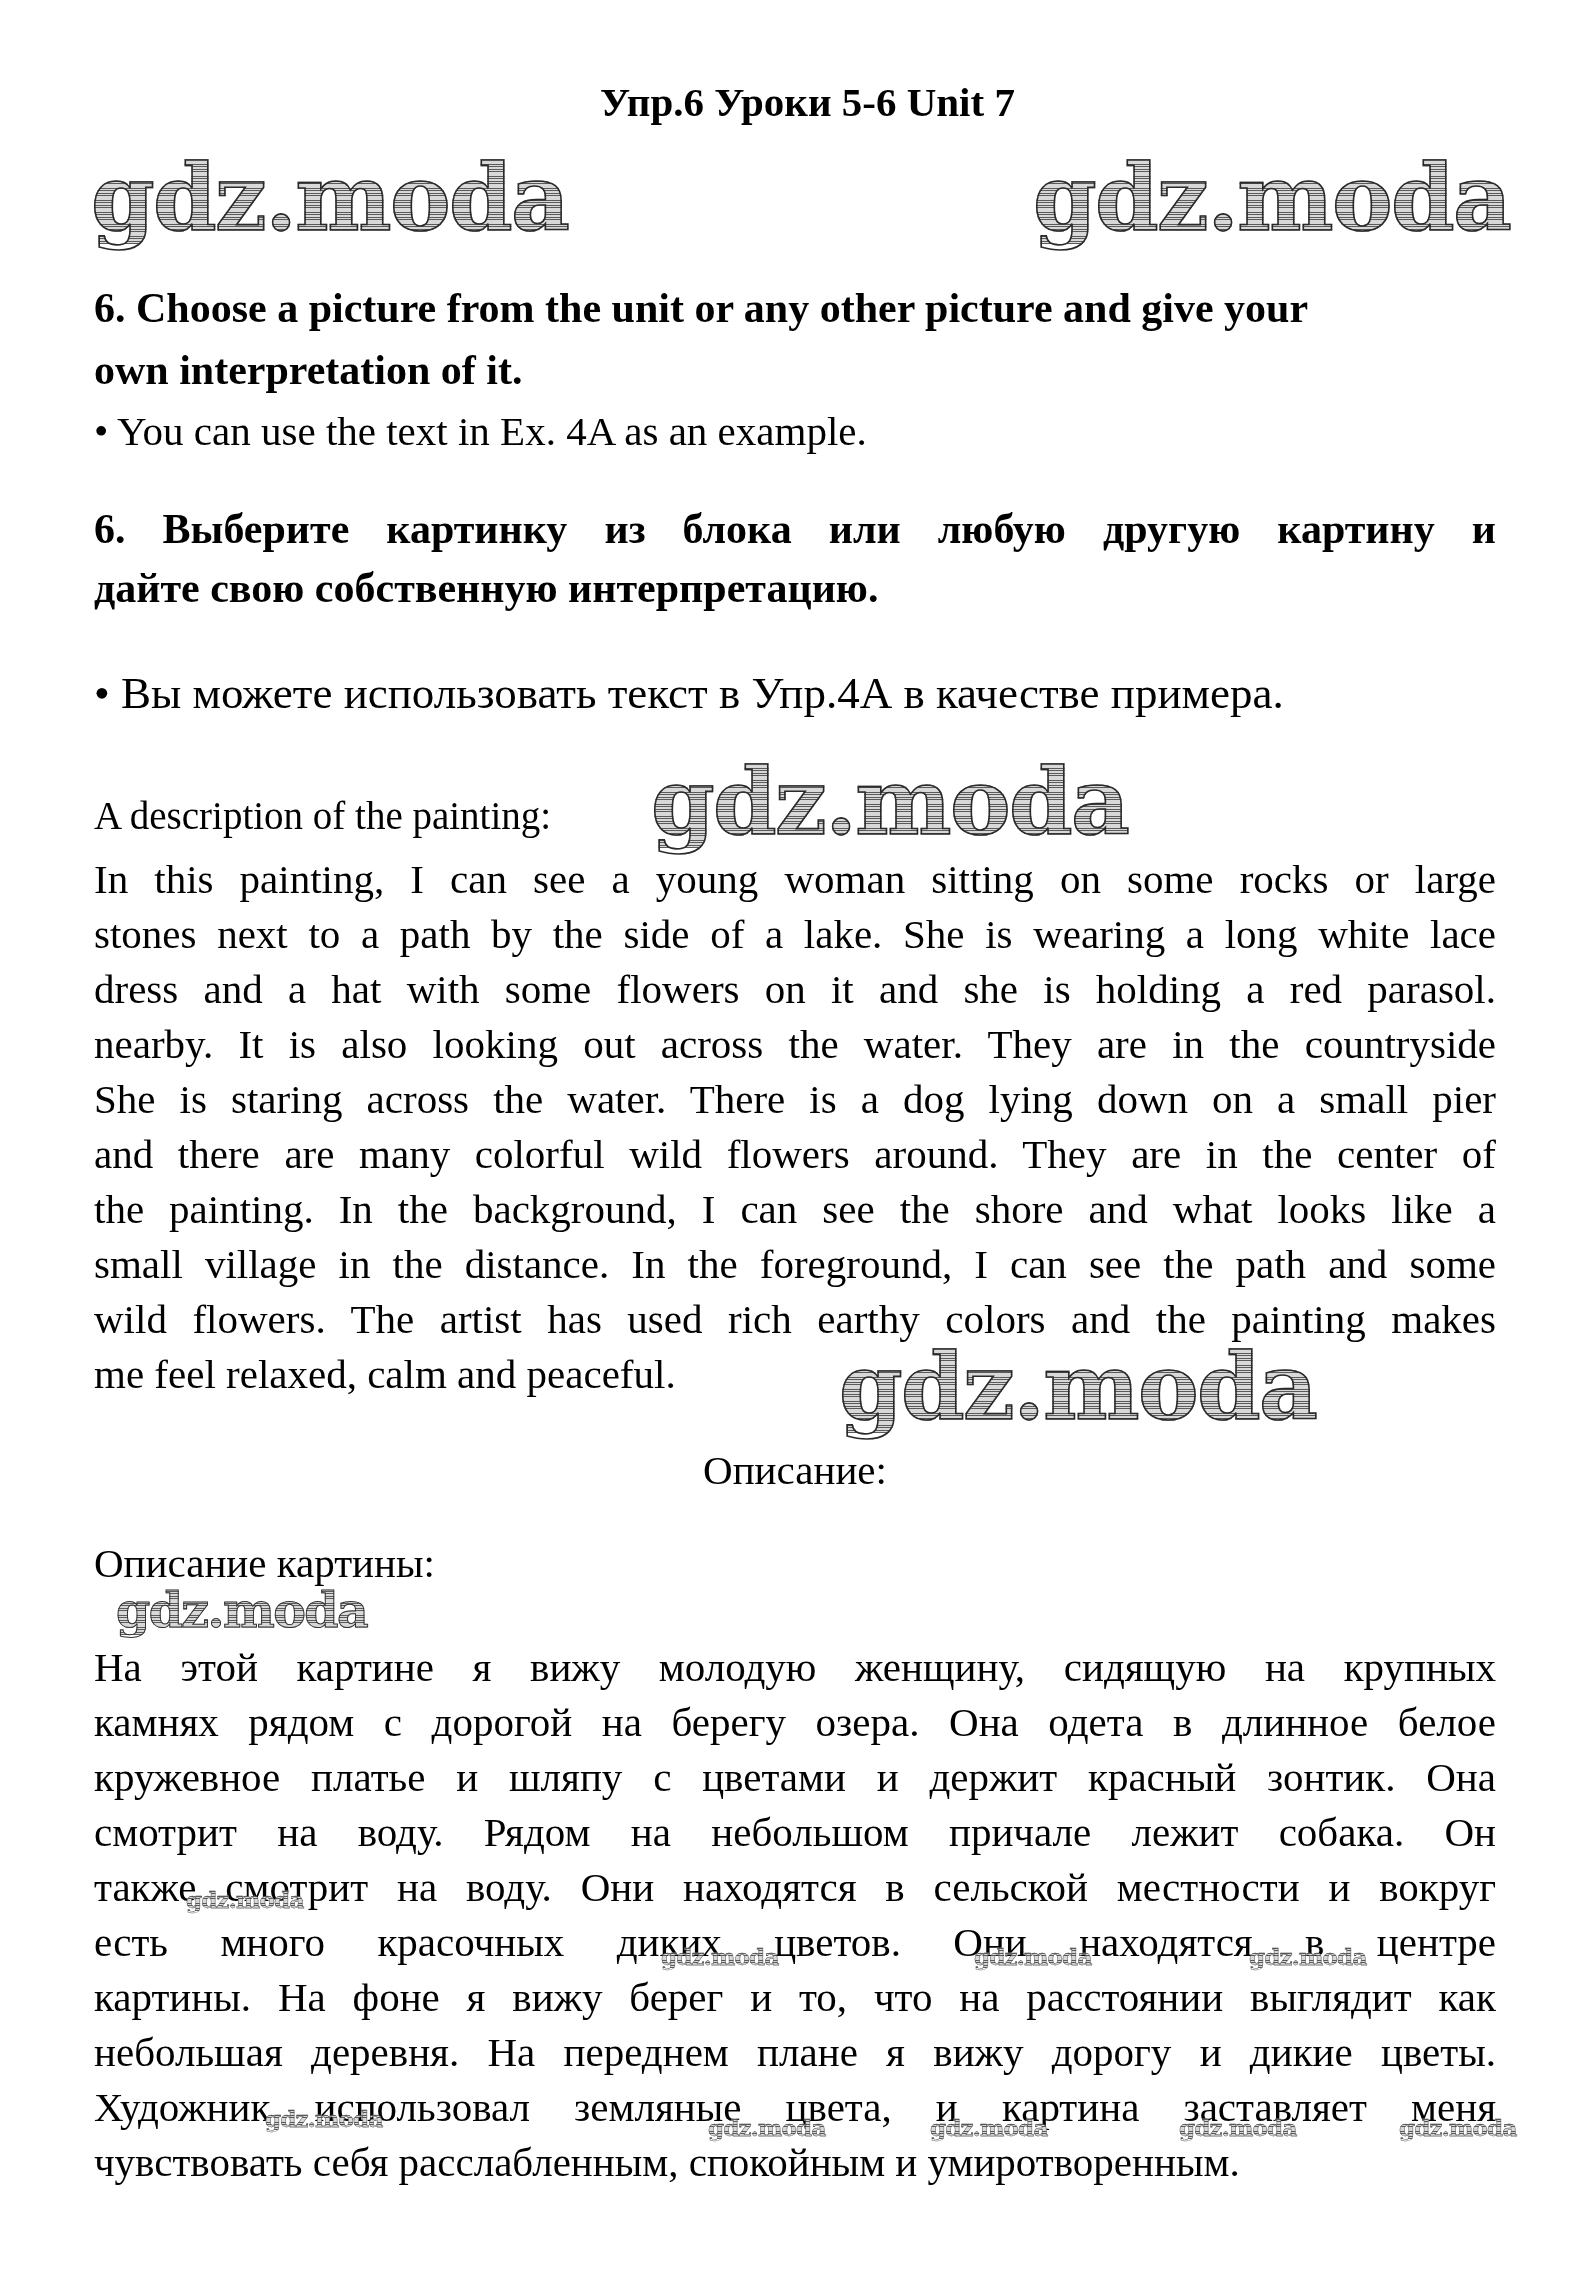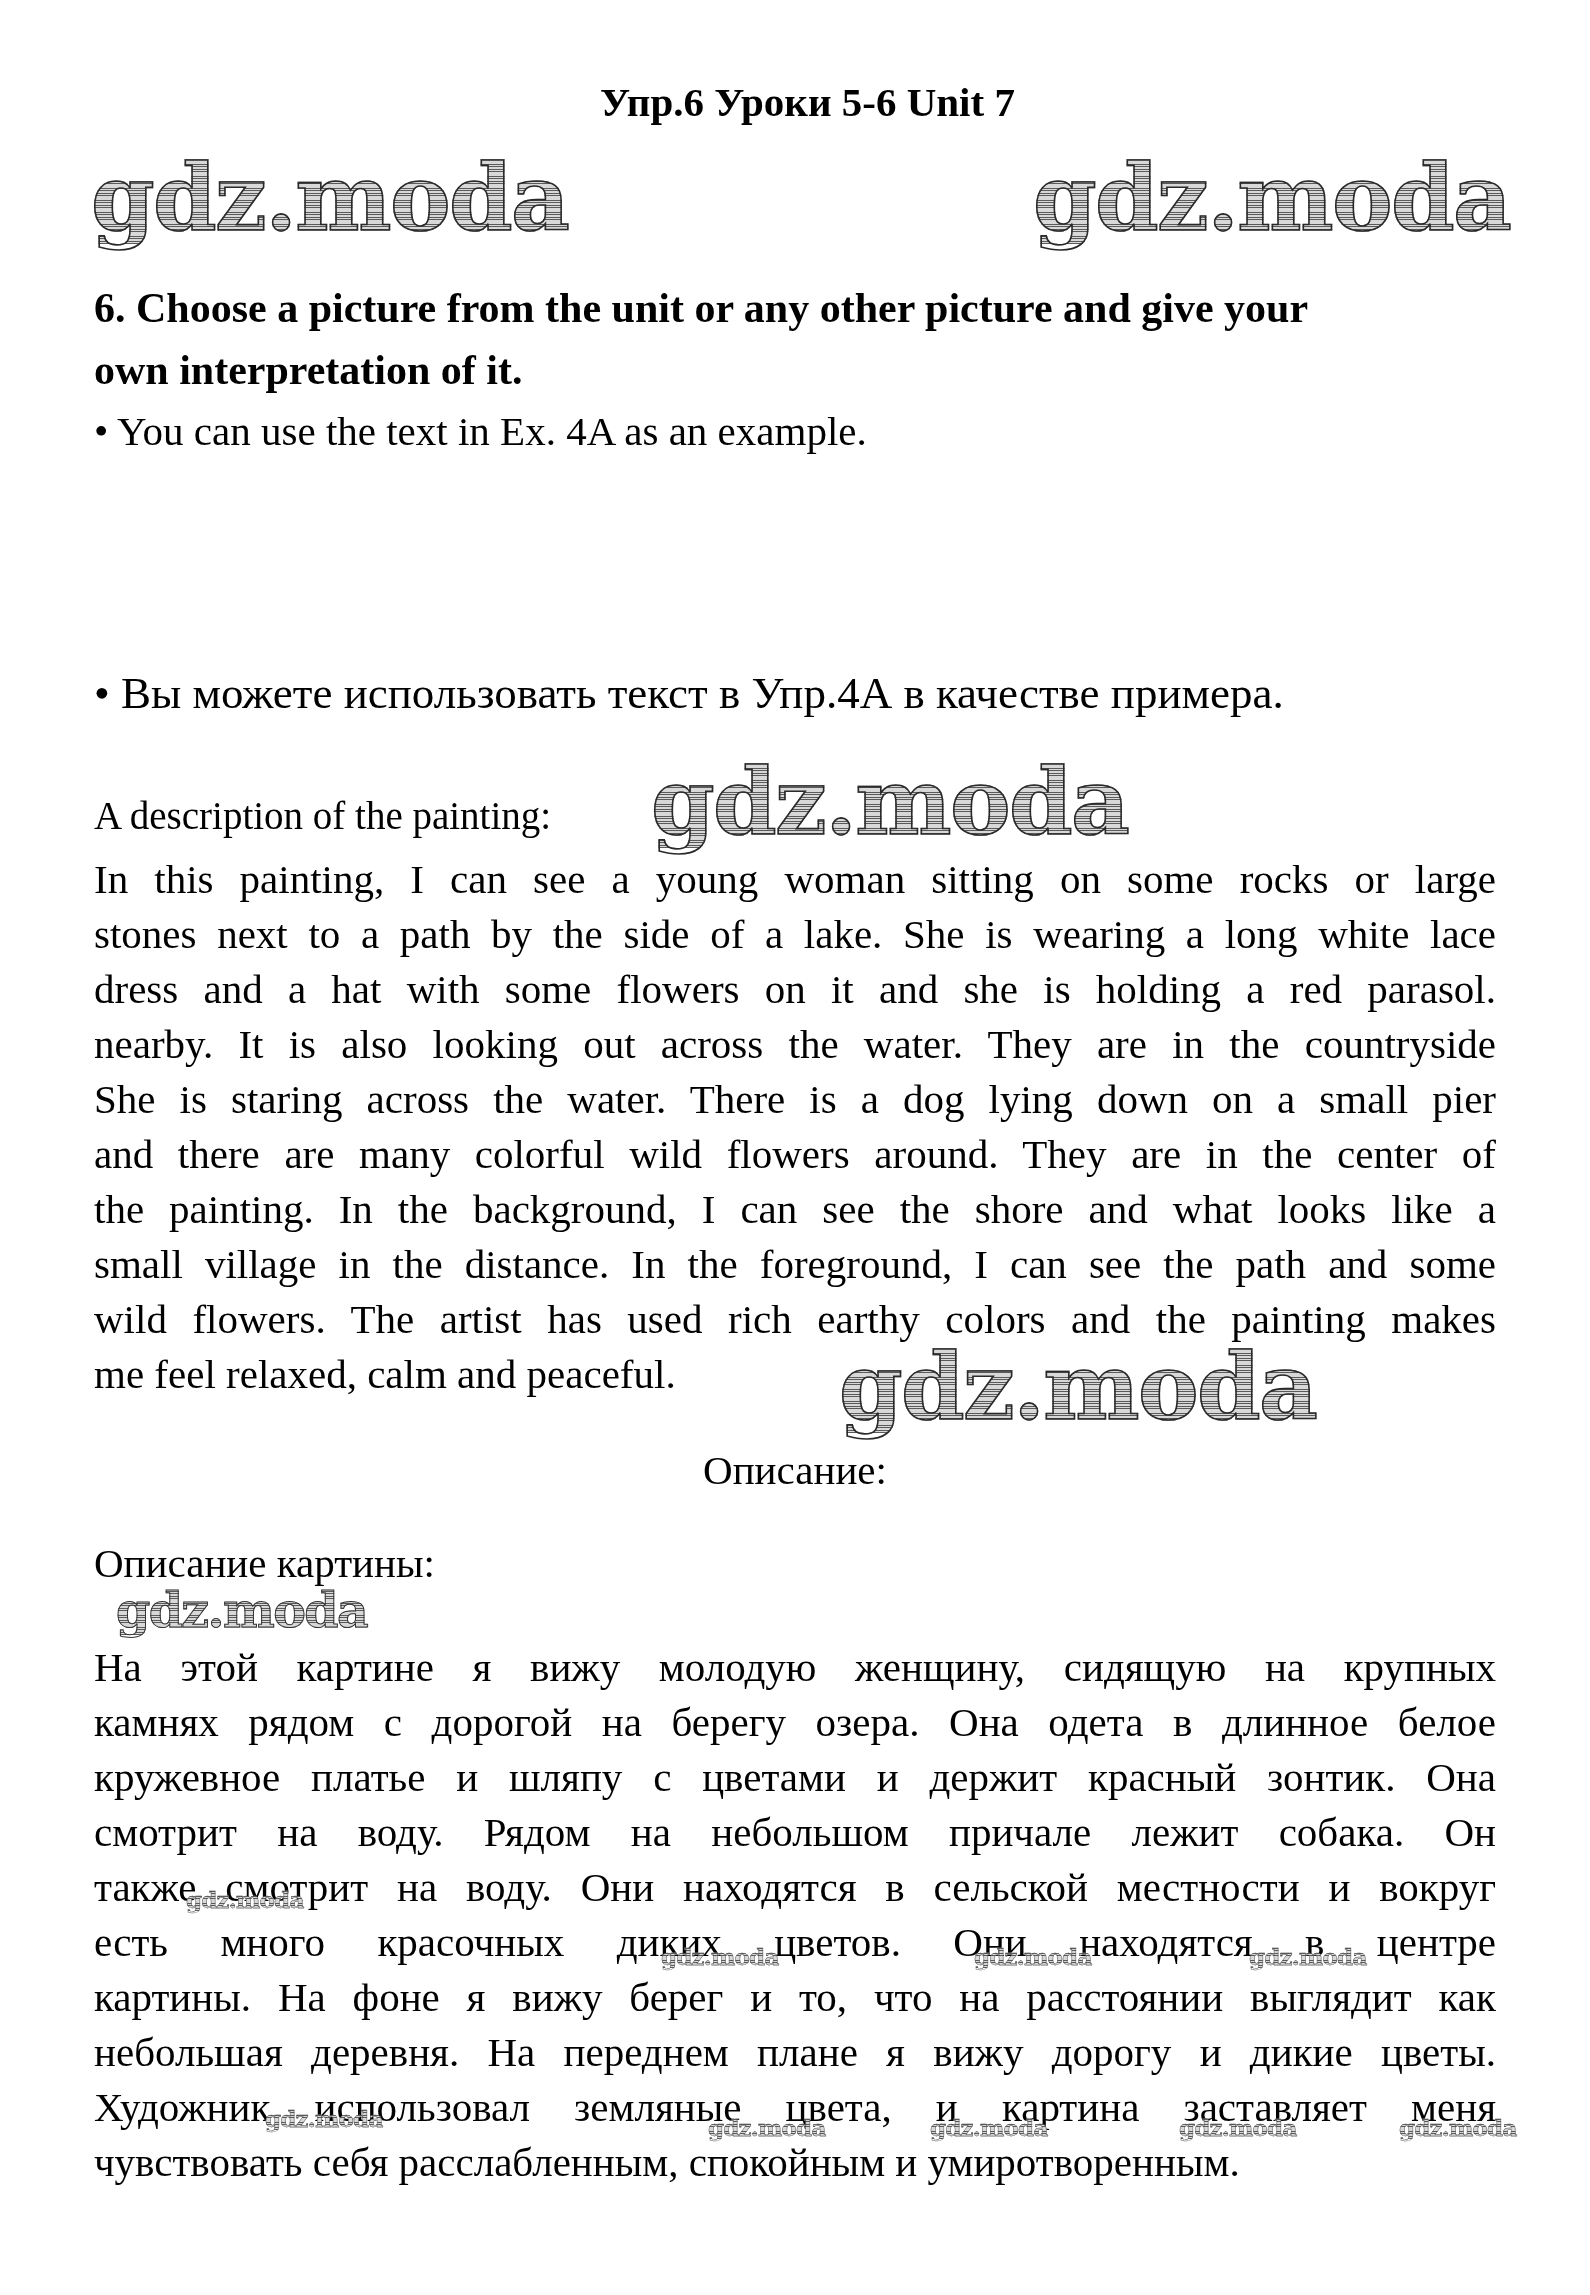--- a/index.html
+++ b/index.html
@@ -139,20 +139,24 @@
 
   <div class="wm wm-large" style="left:91px; top:153px;">gdz.moda</div>
   <div class="wm wm-large" style="left:1033px; top:153px;">gdz.moda</div>
 
   <div class="block heading-en">
     <span class="line">6. Choose a picture from the unit or any other picture and give your</span>
     <span class="line">own interpretation of it.</span>
   </div>
   <div class="block bullet-en">• You can use the text in Ex. 4A as an example.</div>
 
+  <div class="block heading-ru">
+    <span class="jline">6. Выберите картинку из блока или любую другую картину и</span>
+    <span class="lastline">дайте свою собственную интерпретацию.</span>
+  </div>
   <div class="block bullet-ru">• Вы можете использовать текст в Упр.4А в качестве примера.</div>
 
   <div class="block desc-label">A description of the painting:</div>
   <div class="wm wm-large" style="left:651px; top:757px;">gdz.moda</div>
 
   <div class="block para-en">
     <span class="jline">In this painting, I can see a young woman sitting on some rocks or large</span>
     <span class="jline">stones next to a path by the side of a lake. She is wearing a long white lace</span>
     <span class="jline">dress and a hat with some flowers on it and she is holding a red parasol.</span>
     <span class="jline">nearby. It is also looking out across the water. They are in the countryside</span>

